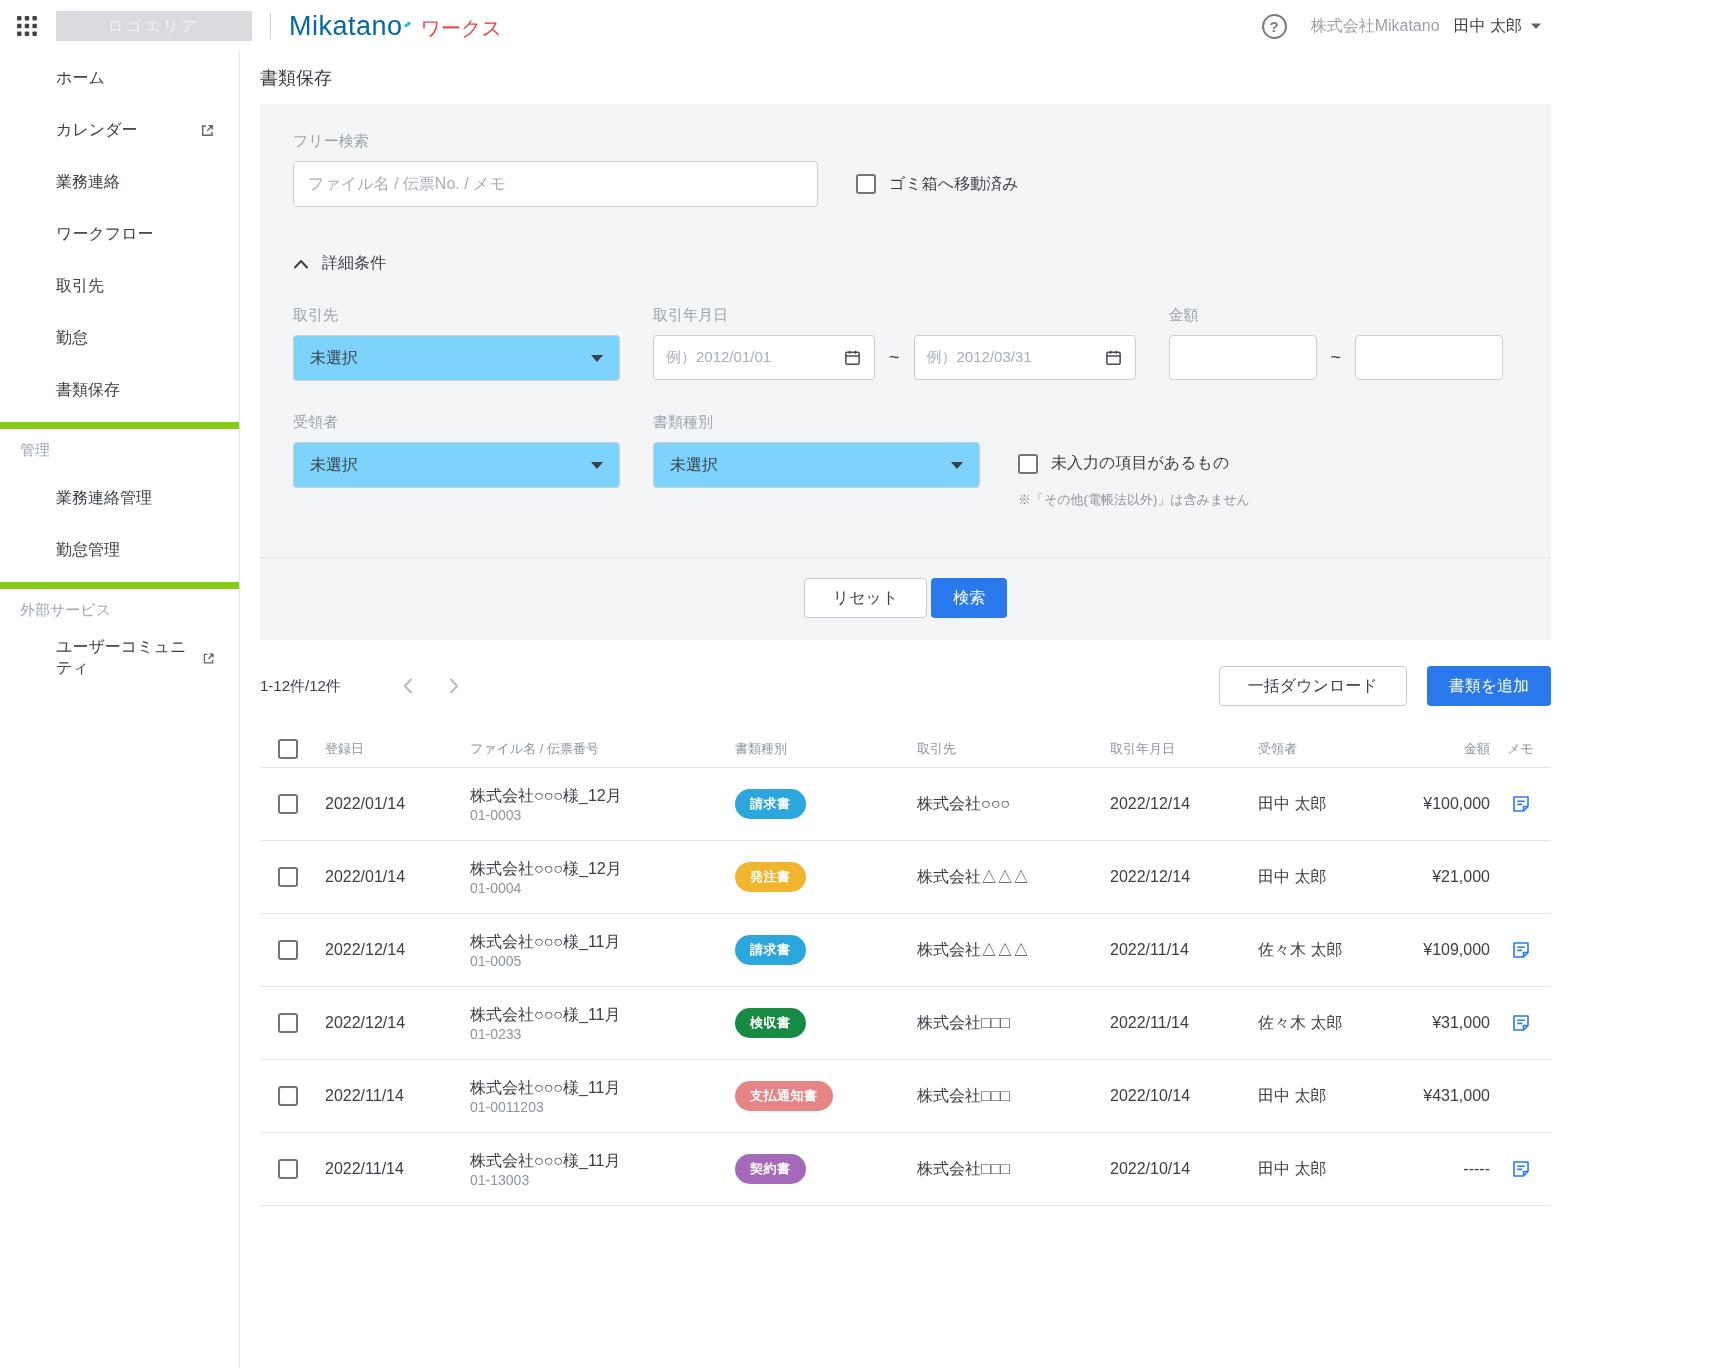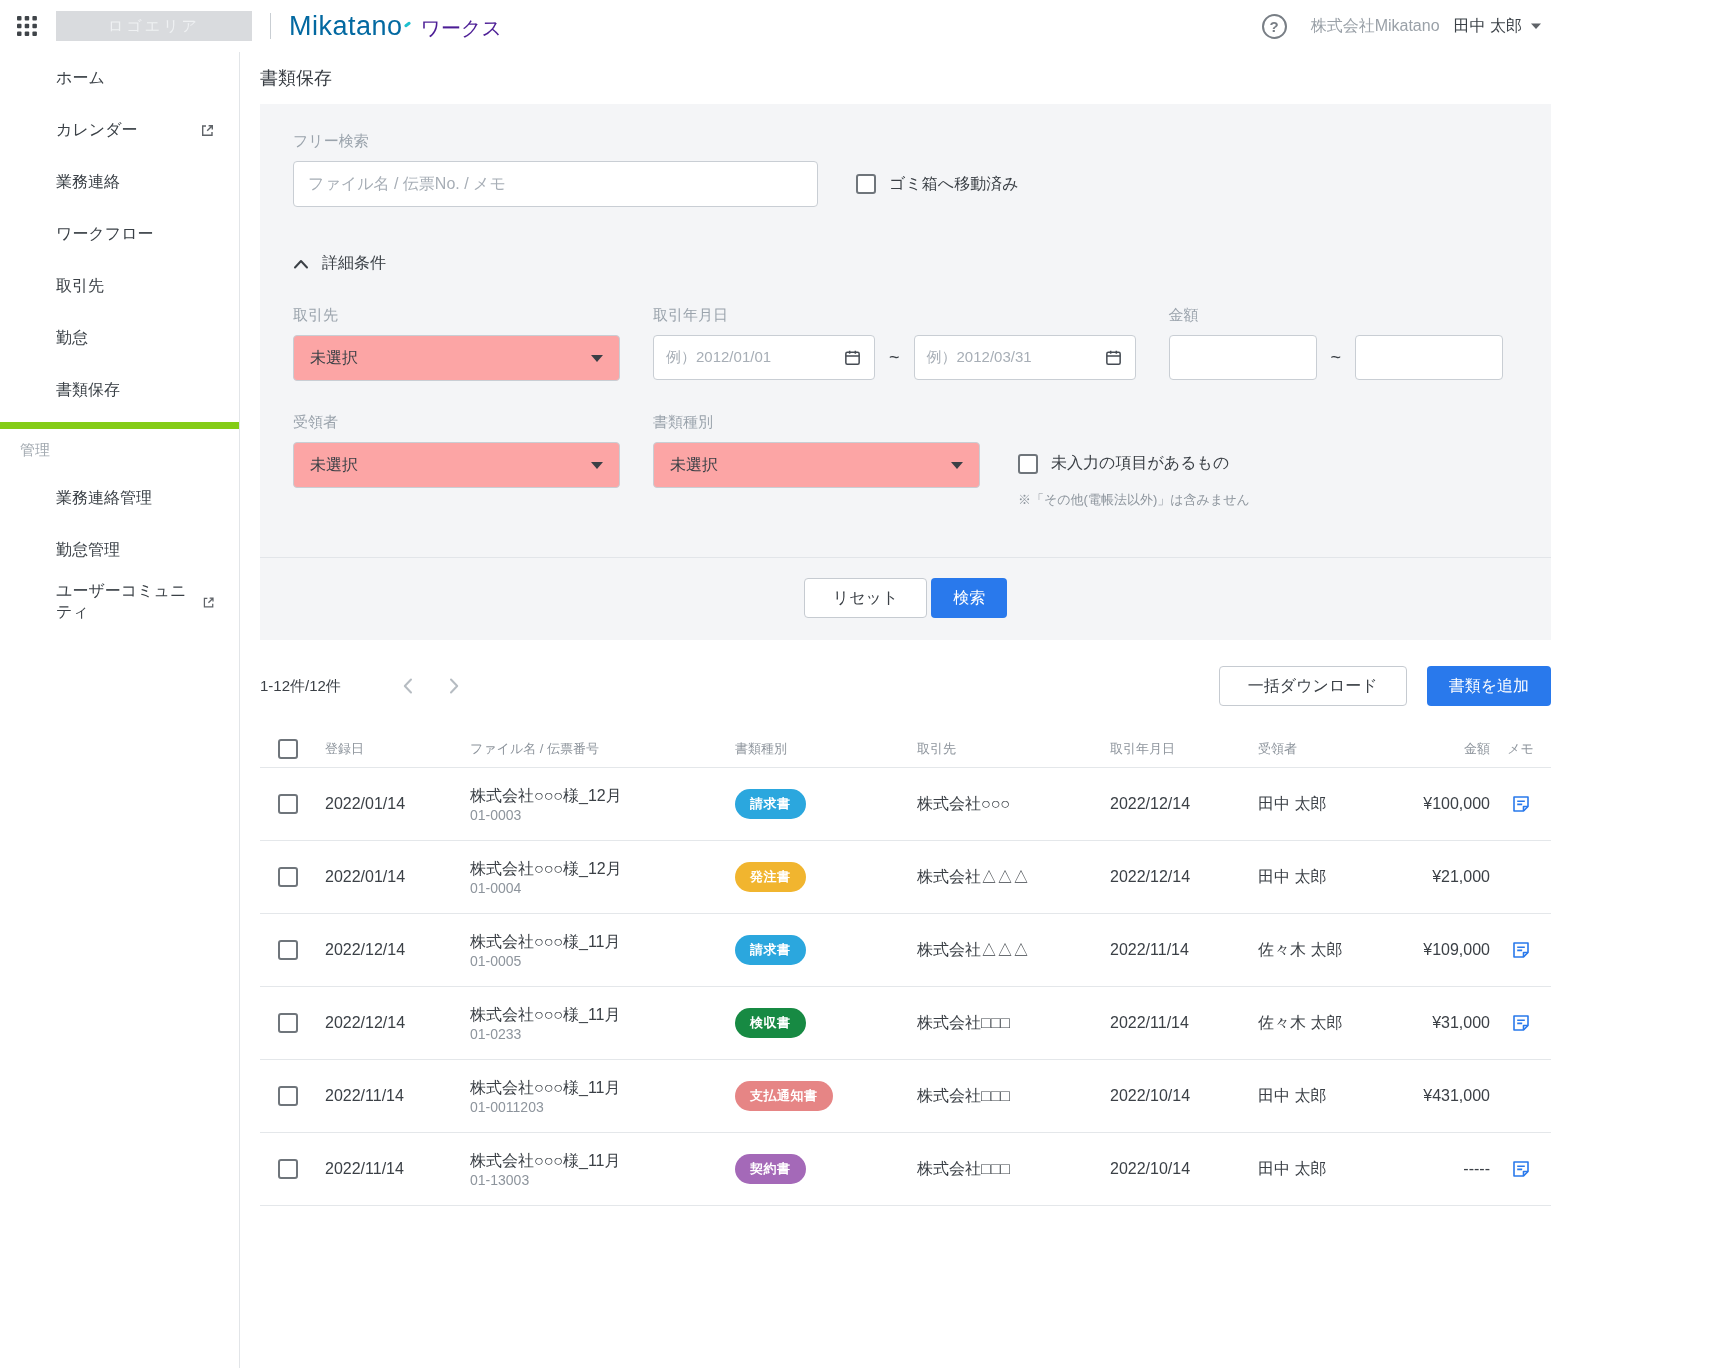--- a/index.html
+++ b/index.html
@@ -13,21 +13,21 @@
   
   .topbar { height:52px; display:flex; align-items:center; padding:0 10px 0 14px; background:#fff; }
   .grid-btn { width:26px; height:26px; display:flex; align-items:center; justify-content:center; cursor:pointer; }
   .logo-area { width:196px; height:30px; margin-left:16px; background:#d9dbde; color:#eff1f3;
                display:flex; align-items:center; justify-content:center; font-size:15px; letter-spacing:3px; }
   .vdiv { width:1px; height:26px; background:#c9ced3; margin:0 18px; }
   .brand { display:flex; align-items:baseline; }
   .brand-name { font-size:27px; font-weight:normal; color:#0369a1; letter-spacing:0.5px; }
   .brand-accent { display:inline-block; width:7px; height:3px; background:#1ec1cf; border-radius:2px;
                   transform:rotate(-35deg); margin:0 0 16px 1px; align-self:flex-end; }
-  .brand-sub { font-size:20px; color:#4c1d95; margin-left:10px; }
+  .brand-sub { font-size:20px; color:#ef4444; margin-left:10px; }
   .topbar-right { margin-left:auto; display:flex; align-items:center; }
   .help { width:25px; height:25px; border:2px solid #787e85; border-radius:50%; color:#787e85;
           display:flex; align-items:center; justify-content:center; font-size:15px; font-weight:bold; cursor:pointer; }
   .company { color:#9aa1a8; font-size:16px; margin-left:24px; }
   .user-menu { display:flex; align-items:center; gap:8px; margin-left:14px; cursor:pointer; font-size:16px; color:#3c4248; }
 
   
   .body-row { display:flex; align-items:stretch; }
   .sidebar { width:240px; min-height:1316px; border-right:1px solid #e2e5e8; background:#fff; flex:0 0 240px; }
   .side-item { height:52px; display:flex; align-items:center; justify-content:space-between;
@@ -50,21 +50,21 @@
   .free-row .cb-row { margin-left:38px; }
   .checkbox { width:20px; height:20px; border:2px solid #6f757b; border-radius:3px; background:#fff; cursor:pointer; flex:0 0 20px; }
   .cb-label { font-size:16px; color:#3b4046; }
 
   .details-toggle { display:flex; align-items:center; gap:13px; margin-top:46px; font-size:16px; color:#3b4046; cursor:pointer; }
 
   .cond-row { display:flex; margin-top:32px; }
   .cond-group {}
   .gap33 { margin-left:33px; }
   .gap38 { margin-left:38px; }
-  .select { width:327px; height:46px; background:#fca5a5; border:1px solid #c9ced4; border-radius:4px;
+  .select { width:327px; height:46px; background:#7dd3fc; border:1px solid #c9ced4; border-radius:4px;
             display:flex; align-items:center; justify-content:space-between; padding:0 16px;
             font-size:16px; color:#3b4046; cursor:pointer; }
   .caret-down { width:0; height:0; border-left:6px solid transparent; border-right:6px solid transparent; border-top:7px solid #3b4046; }
   .range-row { display:flex; align-items:center; }
   .date-input { width:222px; height:45px; background:#fff; border:1px solid #c9ced4; border-radius:4px;
                 display:flex; align-items:center; justify-content:space-between; padding:0 12px;
                 font-size:15px; color:#a7aeb6; cursor:text; }
   .tilde { font-size:18px; color:#3b4046; margin:0 14px; }
   .amount-input { width:148px; height:45px; background:#fff; border:1px solid #c9ced4; border-radius:4px; outline:none; padding:0 10px; font-size:16px; }
   .note { font-size:13px; color:#8d959d; margin-top:17px; }
@@ -175,20 +175,23 @@
       <div class="side-section">
         <span>管理</span>
       </div>
       <div class="side-item">
         <span>業務連絡管理</span>
       </div>
       <div class="side-item">
         <span>勤怠管理</span>
       </div>
 
+      <div class="side-section">
+        <span>外部サービス</span>
+      </div>
       <div class="side-item">
         <span>ユーザーコミュニティ</span>
         <svg width="15" height="15" viewBox="0 0 15 15" fill="none" stroke="#5f6368" stroke-width="1.4">
             <path d="M6 3H2.7v9.3H12V9"></path>
             <path d="M8.6 2.7h3.7v3.7M12 3 7.2 7.8"></path>
           </svg>
       </div>
     </nav>
 
     <main class="main">

